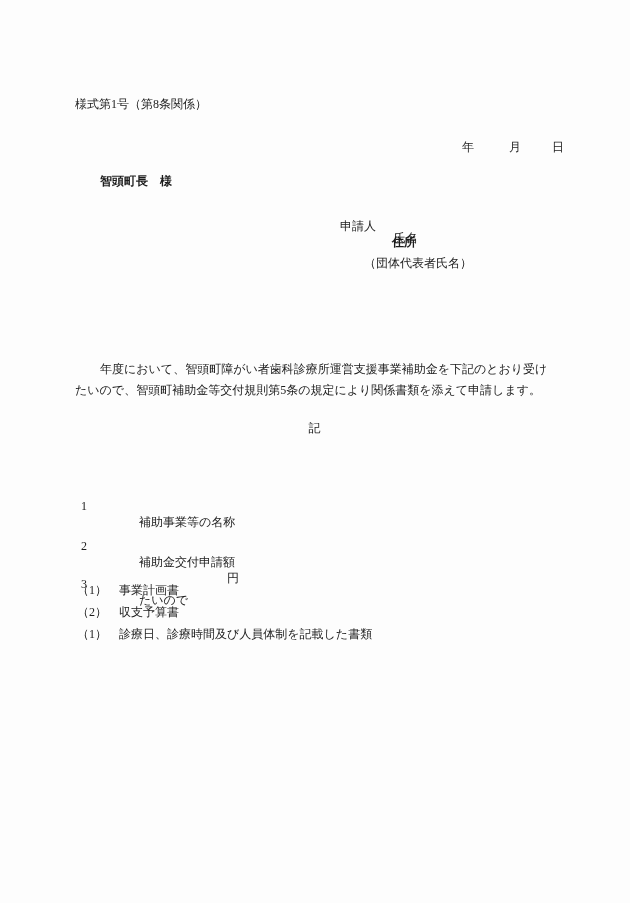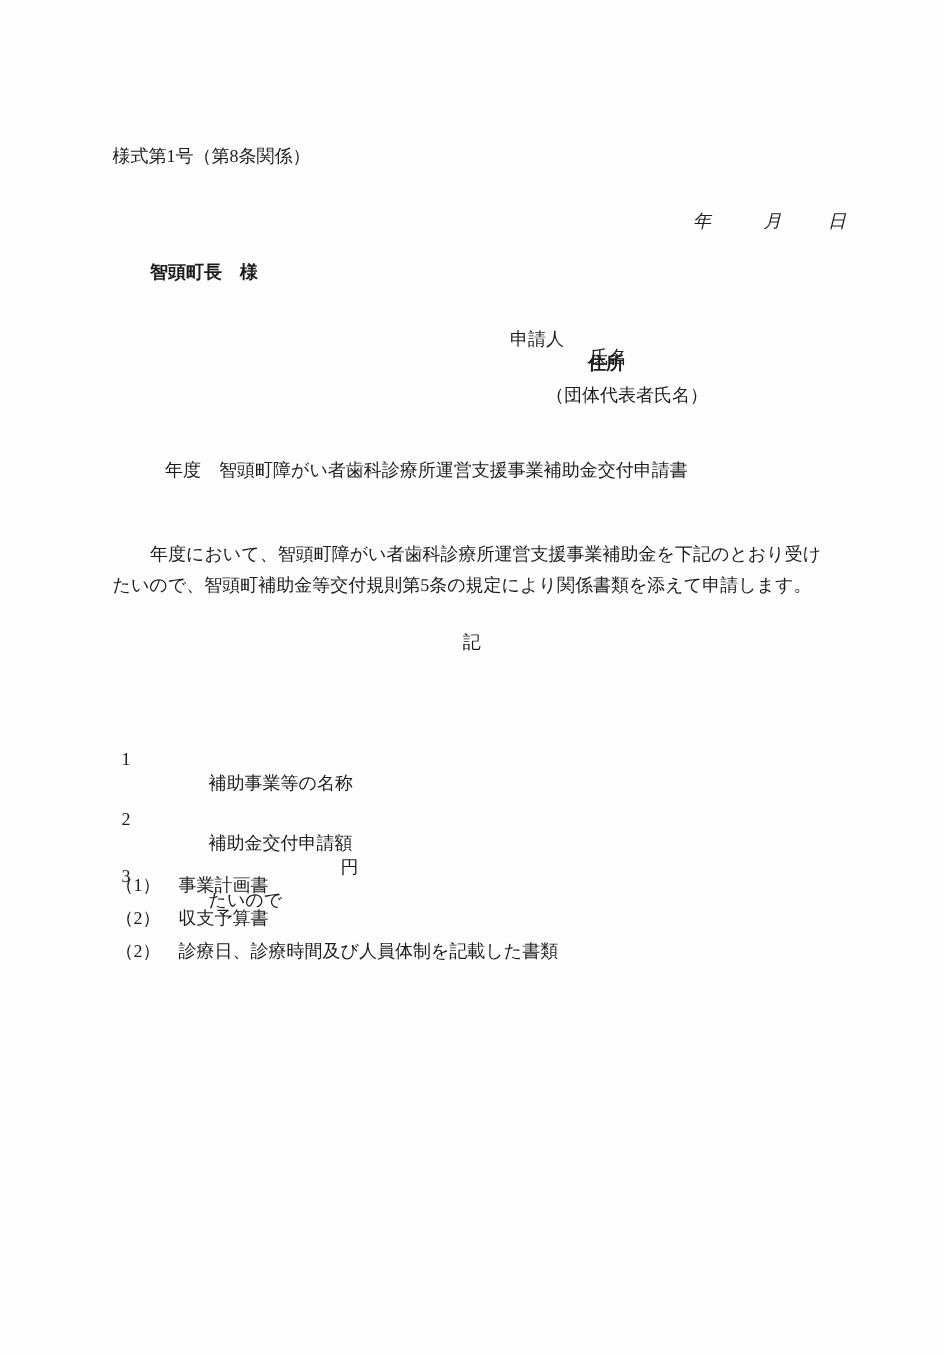--- a/index.html
+++ b/index.html
@@ -12,21 +12,21 @@
     background: #fdfdfd;
     color: #1c1c1c;
     font-family: "Liberation Serif", "DejaVu Serif", serif;
     font-size: 12px;
     line-height: 16px;
     overflow: hidden;
   }
   .line { position: absolute; white-space: pre; }
 
   .form-label   { left: 75px;  top: 96px;  }
-  .date-line    { left: 450px; top: 123px; font-style: italic; }
+  .date-line    { left: 450px; top: 123px; }
   .date-line .month { margin-left: 35px; }
   .date-line .day   { margin-left: 31px; }
 
   .addressee    { left: 100px; top: 173px; font-weight: bold; }
 
   .applicant-row { top: 202px; left: 0; width: 100%; }
   .applicant-row .applicant-label { position: absolute; left: 340px; }
   .applicant-row .address-label   { position: absolute; left: 392px; font-weight: bold; }
   .name-row     { left: 394px; top: 230px; }
   .rep-row      { left: 364px; top: 255px; }
@@ -66,21 +66,20 @@
 
   <div class="line applicant-row">
     <span class="applicant-label">申請人</span>
     <span class="address-label">住所</span>
   </div>
 
   <div class="line name-row">氏名</div>
 
   <div class="line rep-row">（団体代表者氏名）</div>
 
-  <div class="line doc-title">年度　智頭町障がい者歯科診療所運営支援事業補助金交付申請書</div>
 
   <div class="line body-line-1">年度において、智頭町障がい者歯科診療所運営支援事業補助金を下記のとおり受け</div>
 
   <div class="line body-line-2">たいので、智頭町補助金等交付規則第5条の規定により関係書類を添えて申請します。</div>
 
   <div class="line ki-marker">記</div>
 
   <div class="line item-row item-row-1">
     <span class="num">1</span>
     <span class="label">補助事業等の名称</span>
@@ -94,15 +93,15 @@
 
   <div class="line item-row item-row-3">
     <span class="num">3</span>
     <span class="label">たいので</span>
   </div>
 
   <div class="line att-line att-line-1">（1）　事業計画書</div>
 
   <div class="line att-line att-line-2">（2）　収支予算書</div>
 
-  <div class="line att-line att-line-3">（2）　診療日、診療時間及び人員体制を記載した書類</div>
+  <div class="line att-line att-line-3">（1）　診療日、診療時間及び人員体制を記載した書類</div>
 
 </div>
 
 </body></html>

